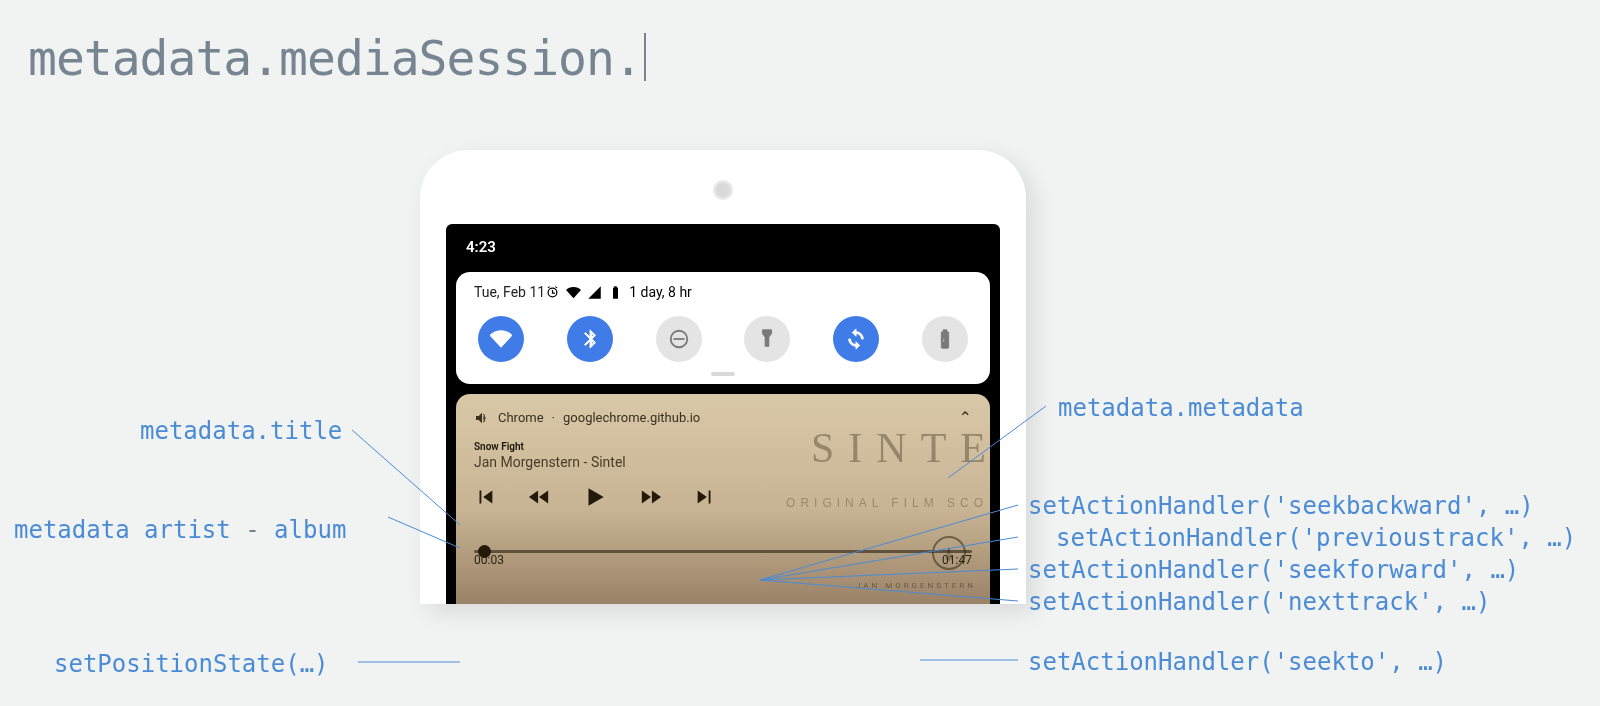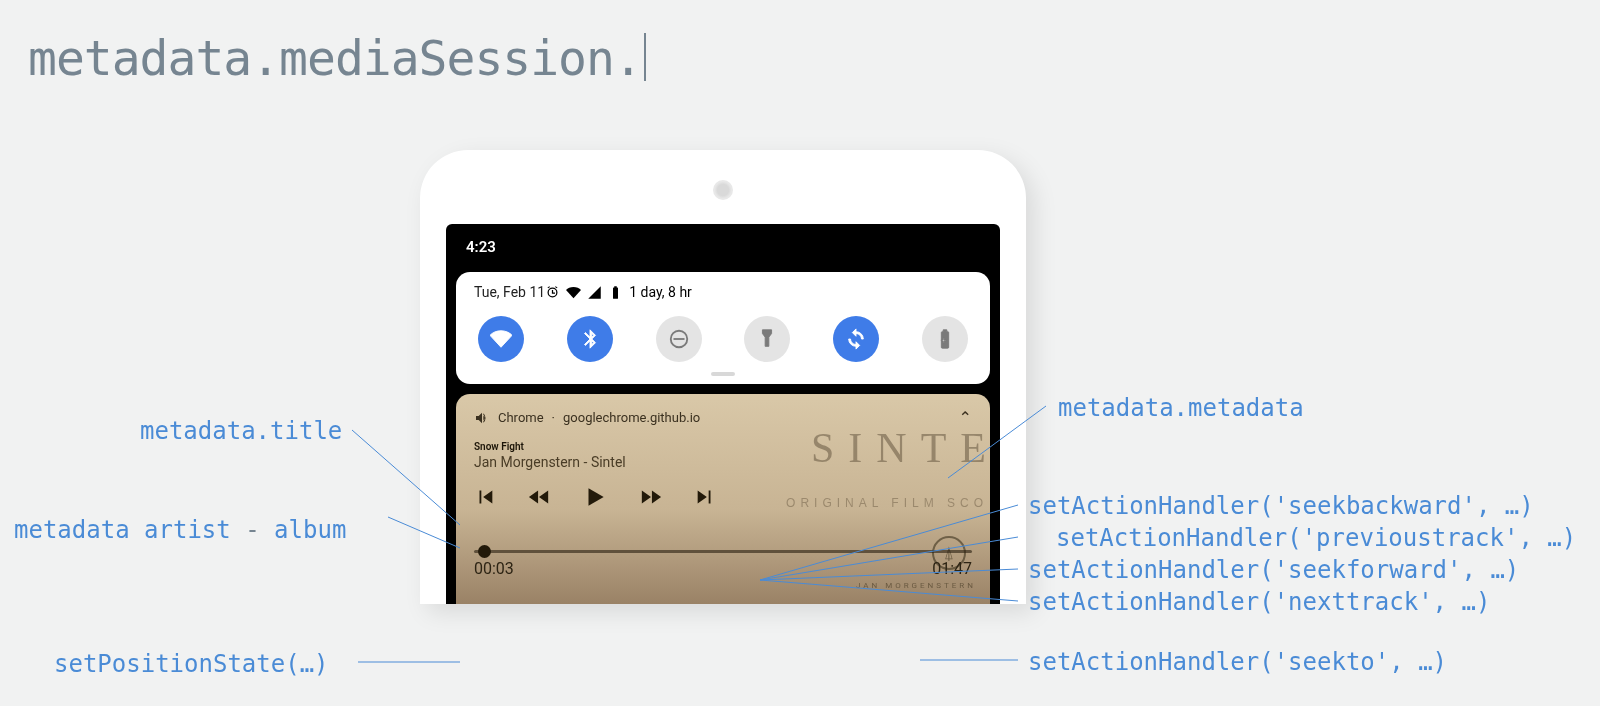--- a/index.html
+++ b/index.html
@@ -193,23 +193,22 @@
     position: absolute;
     left: 4px;
     top: -5px;
     width: 13px; height: 13px;
     border-radius: 50%;
     background: #231a0a;
   }
   .progress-times {
     display: flex;
     justify-content: space-between;
-    font-size: 16px;
+    font-size: 12px;
     color: #2d2414;
-    margin-top: 6px;
   }
 
   .artwork-circle {
     position: absolute;
     right: 24px;
     bottom: 34px;
     width: 34px; height: 34px;
     border: 2px solid rgba(50,40,20,0.55);
     border-radius: 50%;
     display: flex;

